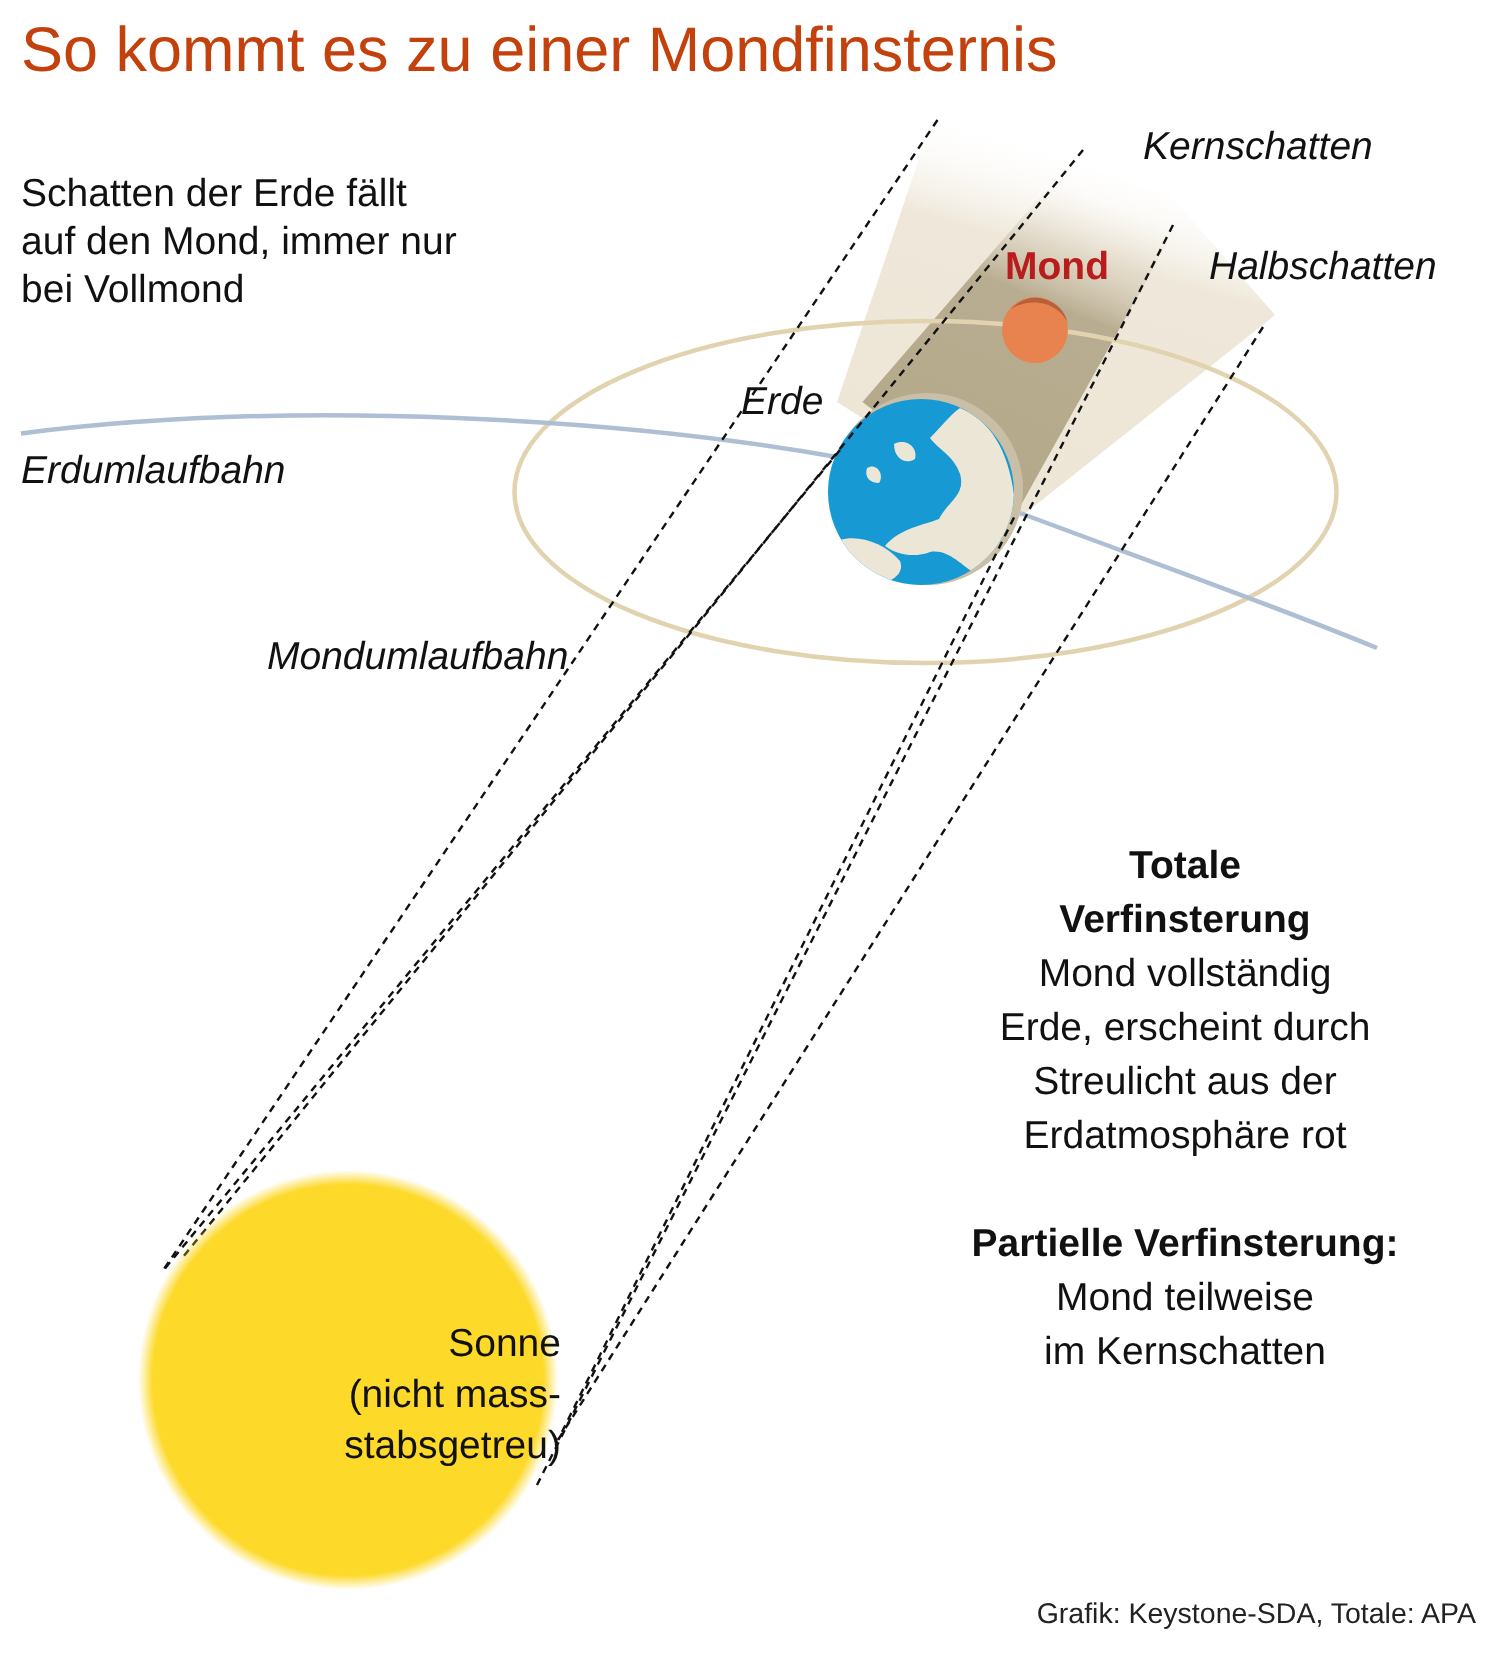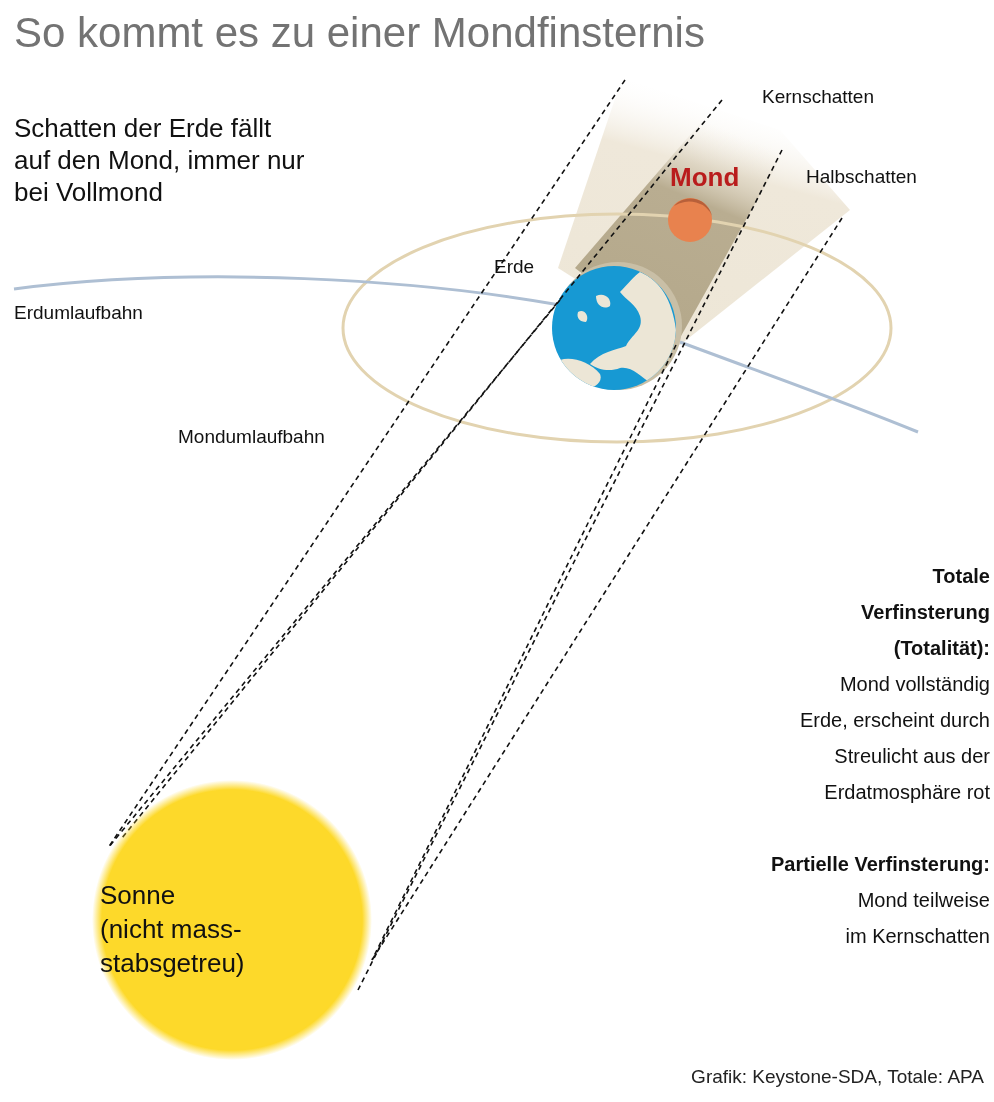--- a/index.html
+++ b/index.html
@@ -1,27 +1,27 @@
 <!DOCTYPE html>
 <html><head>
   <meta charset="utf-8">
   <style>
     html, body { margin: 0; padding: 0; background: #ffffff; }
     body { width: 994px; height: 1102px; position: relative; overflow: hidden;
            font-family: "Liberation Sans", sans-serif; color: #111; }
     .abs { position: absolute; }
-    #title { left: 14px; top: 8px; font-size: 42px; line-height: 50px; color: #737373; white-space: nowrap; }
+    #title { left: 14px; top: 8px; font-size: 42px; line-height: 50px; color: #c2410c; white-space: nowrap; }
     #subtitle { left: 14px; top: 72px; font-size: 26px; line-height: 32px; margin-top: 40px; }
     #subtitle div { white-space: nowrap; }
-    .lbl { font-size: 19px; line-height: 30px; white-space: nowrap; }
-    #info { left: 590px; top: 558px; width: 400px; text-align: right; font-size: 20px; line-height: 36px; }
+    .lbl { font-size: 26px; line-height: 30px; white-space: nowrap; font-style: italic; }
+    #info { left: 590px; top: 558px; width: 400px; text-align: center; font-size: 26px; line-height: 36px; }
     #info .b { font-weight: bold; }
     #credit { right: 10px; top: 1066px; font-size: 19px; color: #222; white-space: nowrap; }
     svg { position: absolute; left: 0; top: 0; }
-    #sun-text { left: 100px; top: 878px; width: 260px; text-align: left; font-size: 26px; line-height: 34px; color: #111; }
+    #sun-text { left: 100px; top: 878px; width: 260px; text-align: right; font-size: 26px; line-height: 34px; color: #111; padding-left: 14px; }
     #moon-label { left: 670px; top: 162px; font-size: 26px; font-weight: bold; color: #b91c1c; }
   </style>
 </head>
 <body>
 
 <svg width="994" height="1102" viewBox="0 0 994 1102">
   <defs>
     <linearGradient id="penumbraGrad" x1="0" y1="1" x2="0.3" y2="0">
       <stop offset="0" stop-color="#EDE6D6"></stop>
       <stop offset="0.75" stop-color="#EFE8DA"></stop>
@@ -93,21 +93,20 @@
 
 <div id="sun-text" class="abs">
   <div>Sonne</div>
   <div>(nicht mass-</div>
   <div>stabsgetreu)</div>
 </div>
 
 <div id="info" class="abs">
   <div class="b">Totale</div>
   <div class="b">Verfinsterung</div>
-  <div class="b">(Totalität):</div>
   <div>Mond vollständig</div>
   <div>Erde, erscheint durch</div>
   <div>Streulicht aus der</div>
   <div>Erdatmosphäre rot</div>
   <div style="height:36px;"></div>
   <div class="b">Partielle Verfinsterung:</div>
   <div>Mond teilweise</div>
   <div>im Kernschatten</div>
 </div>
 

